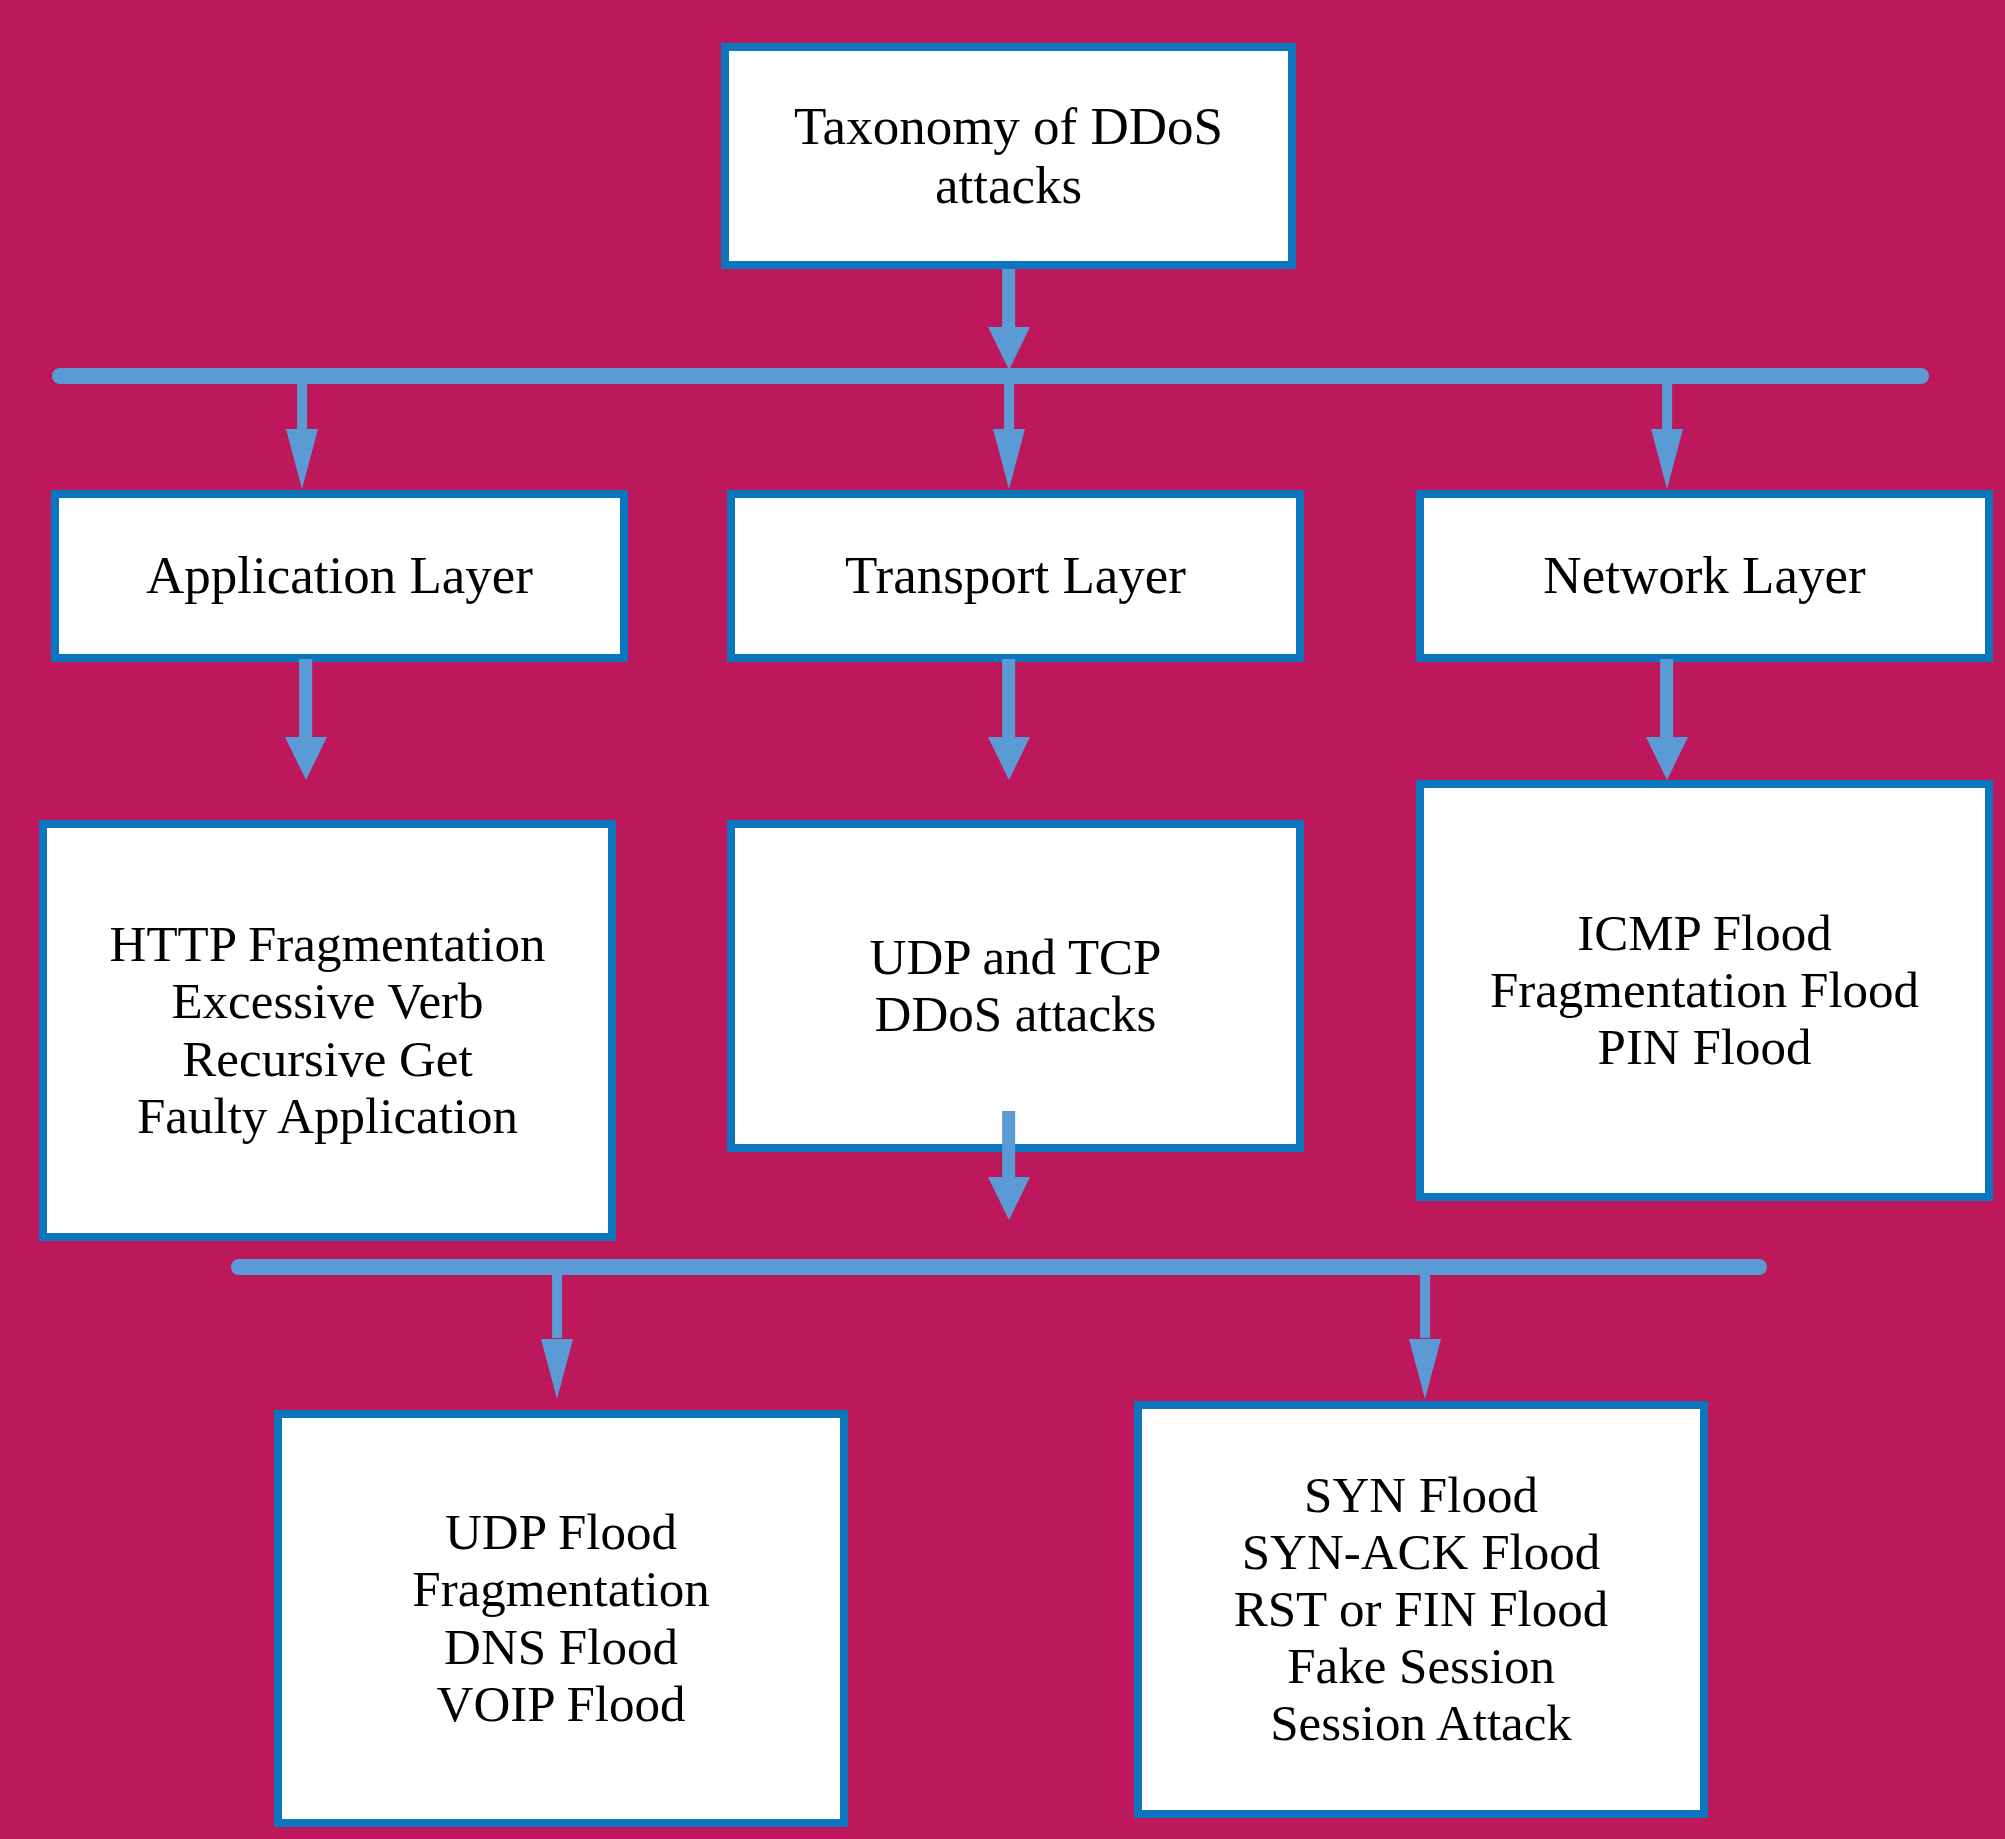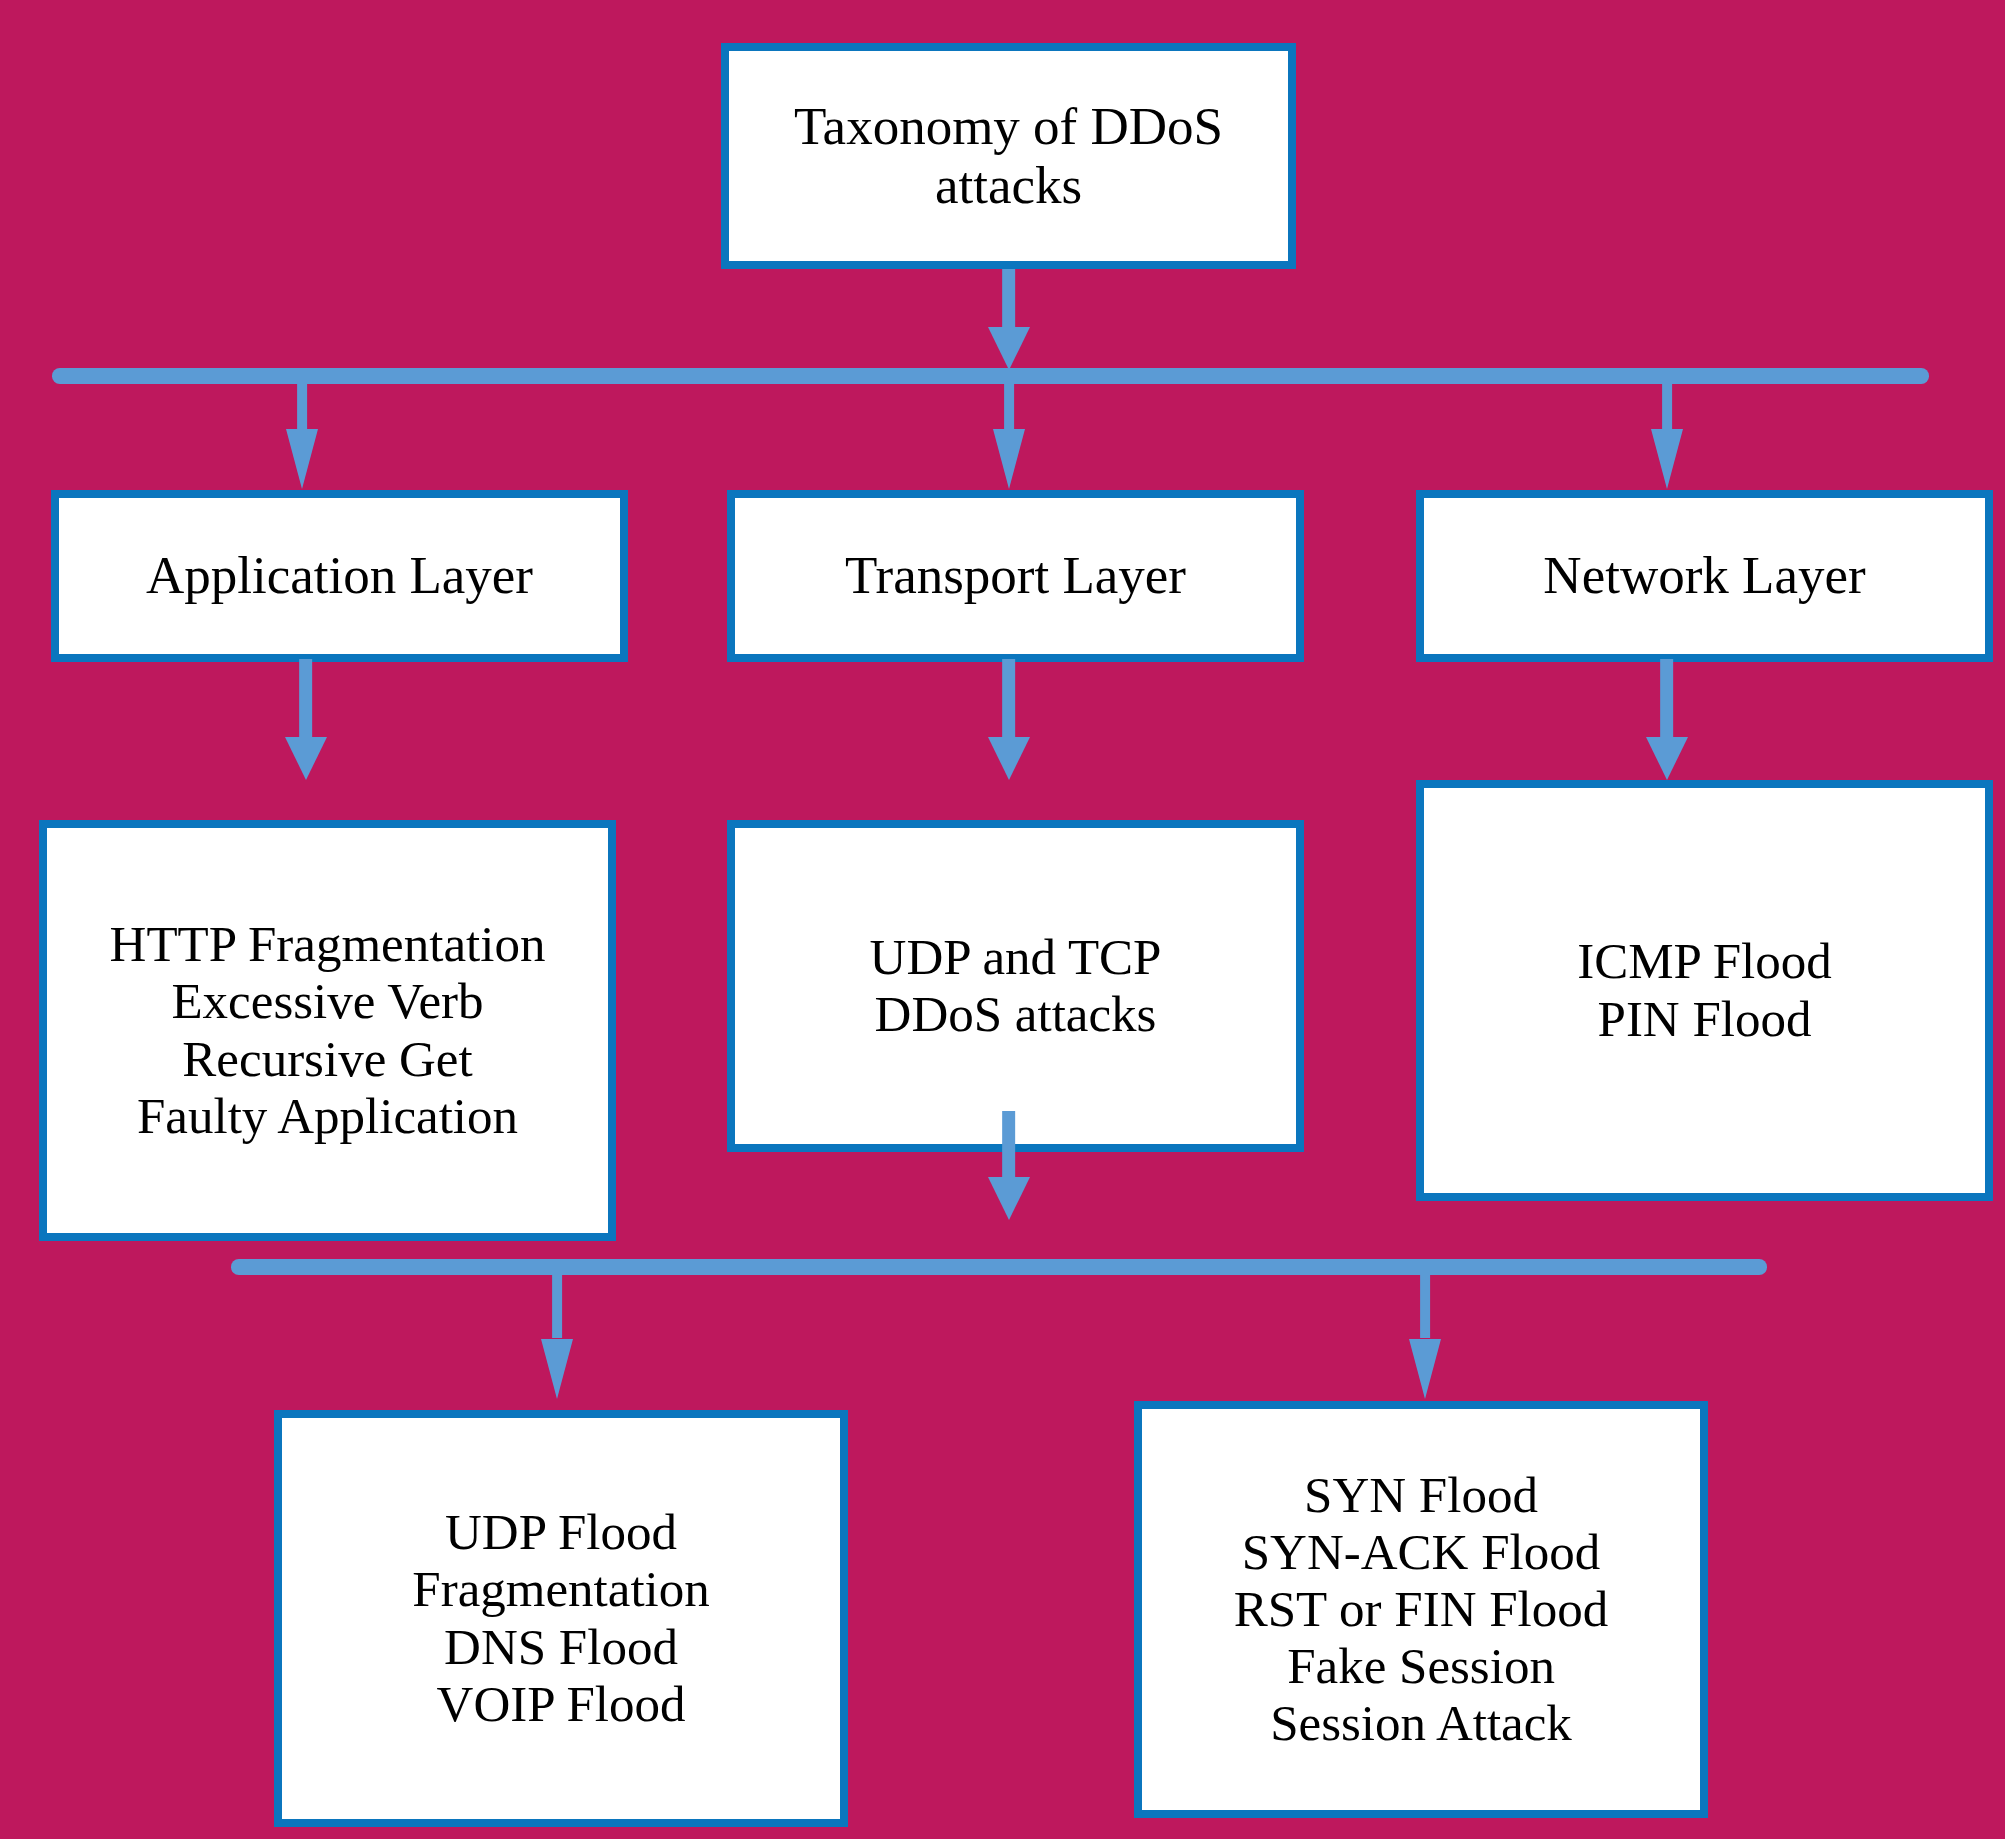--- a/index.html
+++ b/index.html
@@ -168,20 +168,21 @@
   <div class="node t-list" style="left:727px; top:780px; width:577px; height:332px;margin-top:40px;">
     <div class="lines">
       <span class="line">UDP and TCP</span>
       <span class="line">DDoS attacks</span>
     </div>
   </div>
 
   <div class="node t-list" style="left:1416px; top:780px; width:577px; height:421px;">
     <div class="lines">
       <span class="line">ICMP Flood</span>
+      <span class="line">Fragmentation Flood</span>
       <span class="line">PIN Flood</span>
     </div>
   </div>
 
   <div class="arrow stub" style="left:1000px; top:1111px; height:109px;">
     <span class="shaft" style="height:66px;"></span>
     <span class="head"></span>
   </div>
 
   <div class="bar" style="left:231px; top:1259px; width:1536px;"></div>

